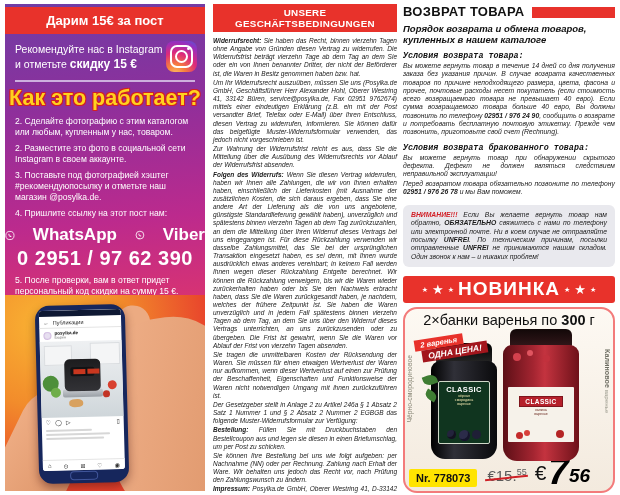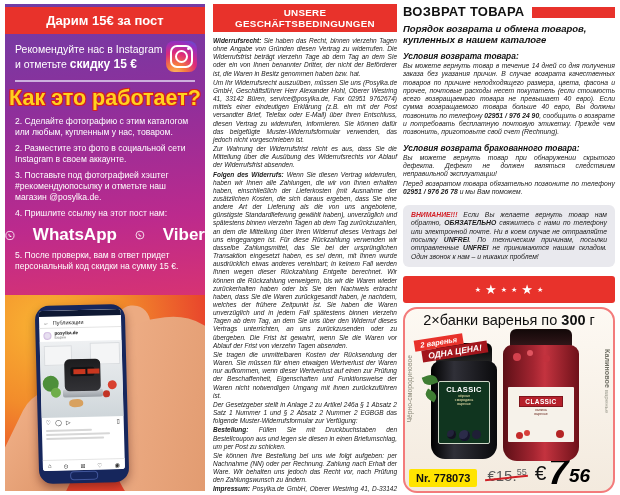--- a/index.html
+++ b/index.html
@@ -58,21 +58,21 @@
   .terms-header{background:#e8322b;color:#fff;font-weight:bold;font-size:9.8px;text-align:center;padding:3px 16px;letter-spacing:.3px;}
   .terms-body{margin-top:5px;font-size:6.5px;line-height:8.15px;font-style:italic;color:#1a1a1a;text-align:justify;}
   .terms-body p{margin:0 0 1px 0;}
 
   
   .col-right{position:absolute;left:403px;top:4px;width:212px;}
   .ret-head{display:flex;align-items:center;}
   .ret-title{font-weight:bold;font-size:13px;color:#111;letter-spacing:.3px;white-space:nowrap;}
   .ret-bar{flex:1;height:11px;background:#e8322b;margin-left:7px;margin-top:2px;}
   .ret-sub{font-weight:bold;font-style:italic;font-size:9.5px;line-height:10.5px;margin-top:5px;color:#111;}
-  .ret-sec{font-weight:bold;font-style:italic;font-size:8.4px;margin-top:6px;color:#111;}
+  .ret-sec{font-weight:bold;font-style:italic;font-size:8.4px;margin-top:6px;color:#111;font-family:Liberation Mono, monospace;}
   .ret-p{font-style:italic;font-size:6.8px;line-height:8.3px;text-align:justify;color:#1a1a1a;margin-top:1px;}
   .attention{margin-top:9px;background:#e9e9ee;border-radius:6px;padding:6px 8px;font-style:italic;font-size:6.8px;line-height:8.3px;text-align:justify;color:#1a1a1a;}
   .novelty-banner{margin-top:9px;background:#e8322b;border-radius:3px;height:27px;display:flex;align-items:center;justify-content:center;gap:4px;color:#fff;}
   .nov-title{font-weight:bold;font-size:19px;letter-spacing:1px;}
   .star-lg{font-size:13px;line-height:1;}
   .star-sm{font-size:7px;line-height:1;}
   .product-box{margin-top:4px;border:2px solid #f37b7b;border-radius:14px;background:linear-gradient(#fdf9f3,#f3eade);height:182px;position:relative;overflow:hidden;}
   .prod-title{text-align:center;font-size:14.5px;color:#111;margin-top:3px;}
   .badge{position:absolute;left:10px;top:26px;transform:rotate(-9deg);z-index:5;font-style:italic;}
   .badge .l1{background:#e8322b;color:#fff;font-size:7.5px;font-weight:bold;padding:1px 6px;width:max-content;}
@@ -130,20 +130,21 @@
         <path fill="#fff" d="M9.2 7.4c.3-.1.6 0 .8.3l.9 1.5c.2.3.1.6-.1.9l-.6.7c.4.9 1.4 1.9 2.3 2.3l.7-.6c.3-.2.6-.3.9-.1l1.5.9c.3.2.4.5.3.8-.3.9-1.2 1.5-2.1 1.3-2.6-.5-5-2.9-5.5-5.5-.2-.9.4-1.8 1.3-2.1z"></path>
       </svg>
     <span>WhatsApp</span>
     <svg width="15" height="15" viewBox="0 0 24 24">
         <circle cx="12" cy="11" r="9.5" fill="none" stroke="#fff" stroke-width="2"></circle>
         <path fill="#fff" d="M9.2 6.9c.3-.1.6 0 .8.3l.8 1.4c.2.3.1.6-.1.8l-.5.6c.4.9 1.3 1.8 2.2 2.2l.6-.5c.2-.2.5-.3.8-.1l1.4.8c.3.2.4.5.3.8-.3.8-1.1 1.4-2 1.2-2.4-.5-4.6-2.7-5.1-5.1-.2-.9.3-1.7 1.2-2z"></path>
         <path fill="#fff" d="M8 20.5l2.4-2.2 1.6.3-2.9 3.1z"></path>
       </svg>
     <span>Viber</span>
   </div>
+  <div class="phone-number">0 2951 / 97 62 390</div>
   <div class="step">5. После проверки, вам в ответ придет персональный код скидки на сумму 15 €.</div>
 
   <div class="photo">
     <div class="finger"></div>
     <div class="palm"></div>
     <div class="thumb"></div>
     <div class="phone">
       <div class="screen">
         <div class="sbar"></div>
         <div class="ig-h">
@@ -221,20 +222,21 @@
   <div class="ret-p"><span>Вы можете вернуть товар в течение 14 дней со дня получения заказа без указания причин. В случае возврата качественных товаров по причине неподходящего размера, цвета, фасона и прочее, почтовые расходы несет покупатель (если стоимость всего возвращаемого товара не превышает 40 евро). Если сумма возвращаемого товара больше 40 евро, Вы должны позвонить по телефону </span><span class="run-b">02951 / 976 24 90</span><span>, сообщить о возврате и потребовать бесплатную почтовую этикетку. Прежде чем позвонить, приготовьте свой счет (Rechnung).</span></div>
   <div class="ret-sec">Условия возврата бракованного товара:</div>
   <div class="ret-p"><span>Вы можете вернуть товар при обнаружении скрытого дефекта. Дефект не должен являться следствием неправильной эксплуатации!</span></div>
   <div class="ret-p"><span>Перед возвратом товара обязательно позвоните по телефону </span><span class="run-b">02951 / 976 26 78</span><span> и мы Вам поможем.</span></div>
   <div class="attention"><span class="run-rb">ВНИМАНИЕ!!!</span><span> Если Вы желаете вернуть товар нам обратно, </span><span class="run-b">ОБЯЗАТЕЛЬНО</span><span> свяжитесь с нами по телефону или электронной почте. Ни в коем случае не отправляйте посылку </span><span class="run-b">UNFREI</span><span>. По техническим причинам, посылки отправленные </span><span class="run-b">UNFREI</span><span> не принимаются нашим складом. Один звонок к нам – и никаких проблем!</span></div>
 
   <div class="novelty-banner">
     <span class="star-sm">★</span>
     <span class="star-lg">★</span>
     <span class="star-sm">★</span>
+    <span class="nov-title">НОВИНКА</span>
     <span class="star-sm">★</span>
     <span class="star-lg">★</span>
     <span class="star-sm">★</span>
   </div>
 
   <div class="product-box">
     <div class="prod-title"><span>2×банки варенья по </span><span class="run-b">300</span><span> г</span></div>
     <div class="badge">
       <div class="l1">2 варенья</div>
       <div class="l2">ОДНА ЦЕНА!</div>

